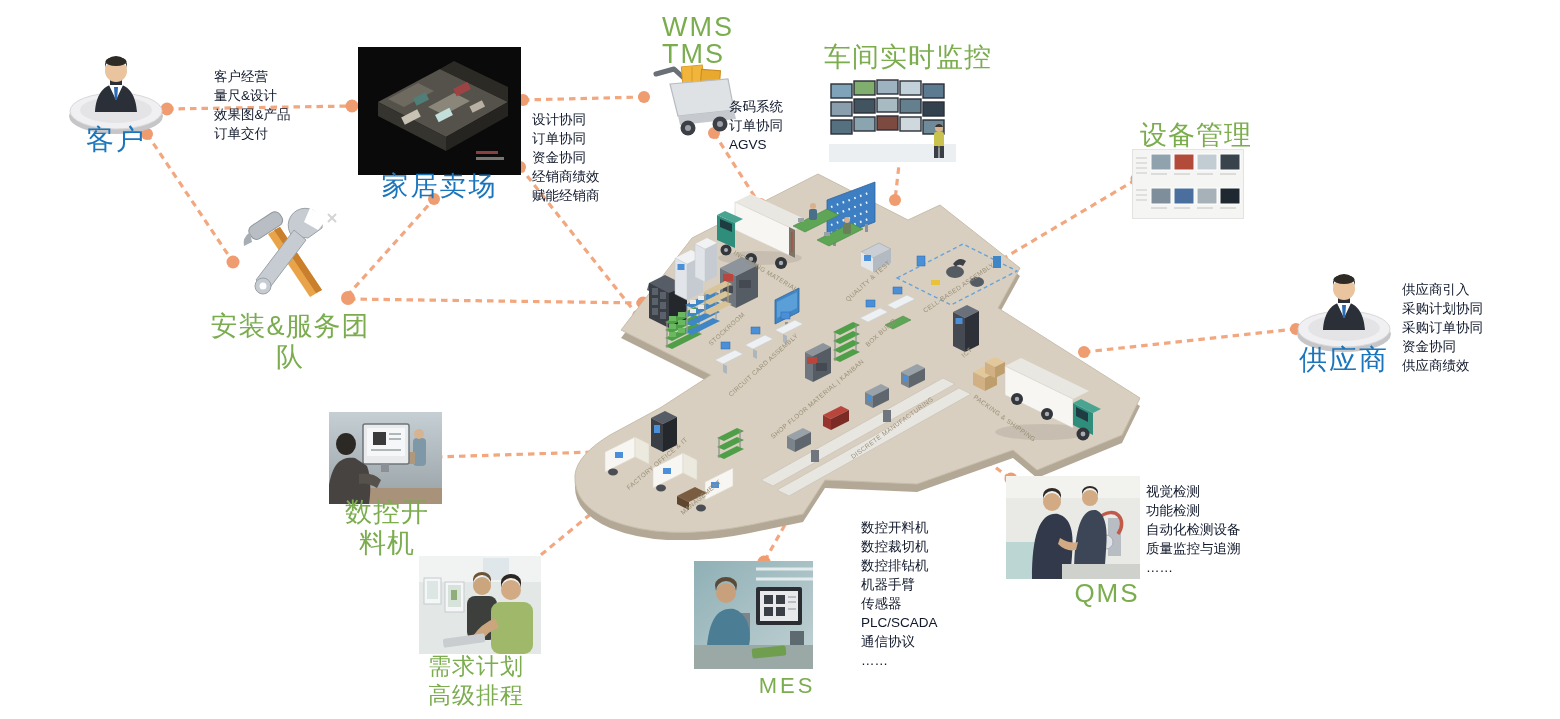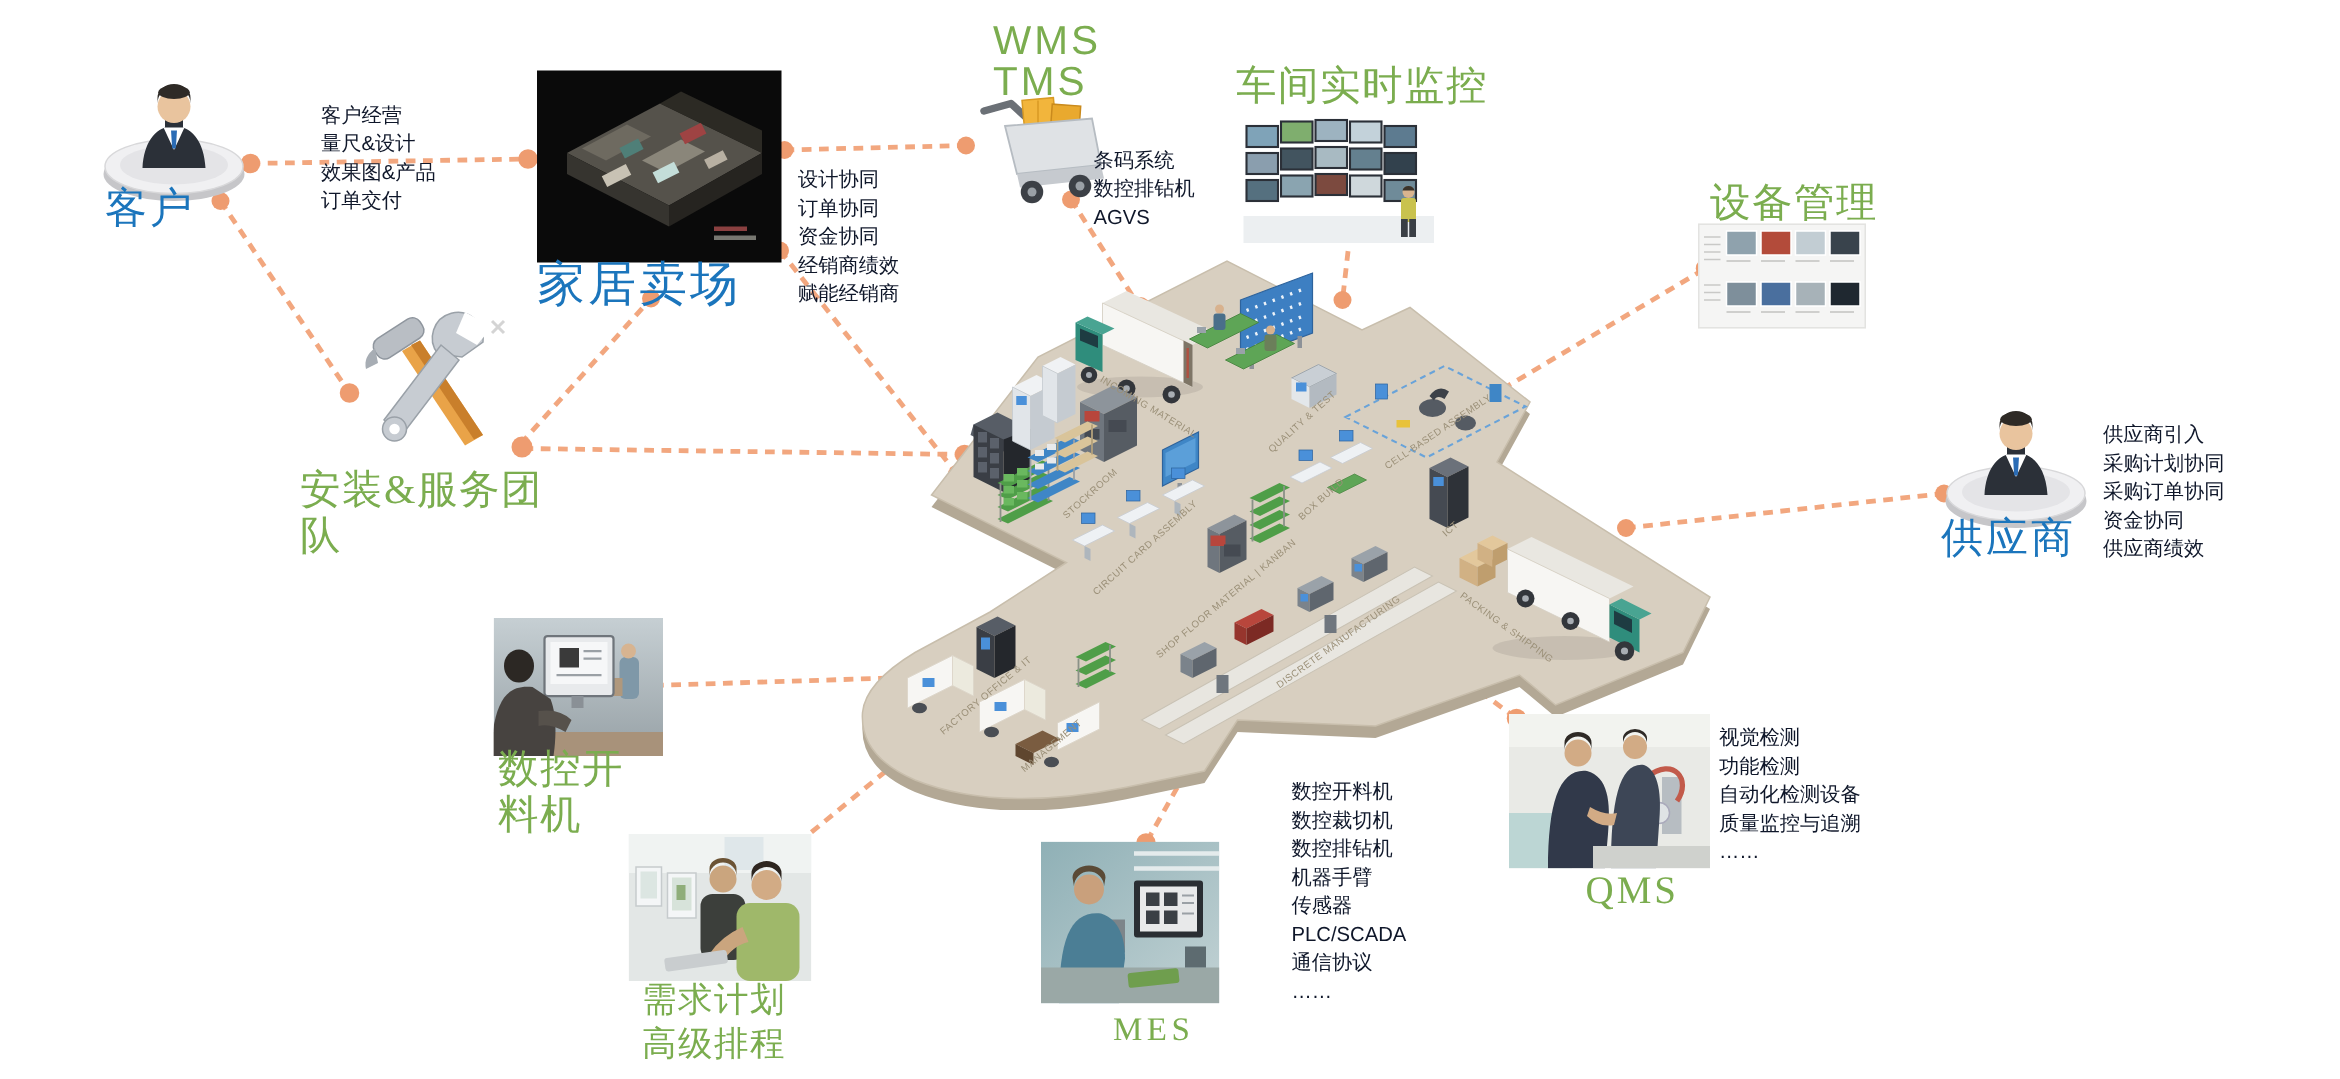--- a/index.html
+++ b/index.html
@@ -4,21 +4,21 @@
 <style>
   html,body{margin:0;padding:0;}
   body{width:1560px;height:719px;position:relative;overflow:hidden;background:#ffffff;
        font-family:"Liberation Sans","DejaVu Sans",sans-serif;}
   .abs{position:absolute;}
   .pre{white-space:pre-line;}
   .lbl{position:absolute;line-height:1.15;}
   .lbl-blue{color:#1b75bc;font-size:28px;letter-spacing:2px;}
   .lbl-green{color:#7bad4f;font-size:27px;letter-spacing:1px;}
   .details{position:absolute;color:#0f172a;font-size:13.5px;line-height:19px;white-space:pre-line;}
-  .center{font-family:Liberation Serif, serif;}
+  .center{text-align:center;}
   svg{display:block;}
   .photo{position:absolute;overflow:hidden;}
 </style>
 </head>
 <body>
 
 <svg class="abs" style="left:0;top:0" width="1560" height="719" viewBox="0 0 1560 719">
   <g stroke="#F2A77F" stroke-width="3.2" stroke-dasharray="6.5 5" fill="none">
     <line x1="167" y1="109" x2="352" y2="106"></line>
     <line x1="147" y1="134" x2="233" y2="262"></line>
@@ -386,21 +386,21 @@
     <rect x="56" y="48" width="14" height="8" fill="#4f7f78" transform="rotate(-27 63 52)"></rect>
     <rect x="96" y="38" width="16" height="8" fill="#9e4343" transform="rotate(-27 104 42)"></rect>
     <rect x="78" y="64" width="16" height="8" fill="#c4ded9" transform="rotate(-27 86 68)"></rect>
     <rect x="44" y="66" width="18" height="8" fill="#c8c2b4" transform="rotate(-27 53 70)"></rect>
     <rect x="112" y="56" width="14" height="7" fill="#b8b0a2" transform="rotate(-27 119 59)"></rect>
     <polygon points="82,22 150,55 150,40 96,14" fill="#3a382f" opacity="0.7"></polygon>
     <rect x="118" y="104" width="22" height="3" fill="#8a4040"></rect>
     <rect x="118" y="110" width="28" height="3" fill="#777770"></rect>
   </svg>
 </div>
-<div class="lbl lbl-blue center" style="left:358px;top:171px;width:163px;font-size:32px">家居卖场</div>
+<div class="lbl lbl-blue center" style="left:358px;top:171px;width:163px;font-size:27px">家居卖场</div>
 <div class="details" style="left:532px;top:110px">设计协同
 订单协同
 资金协同
 经销商绩效
 赋能经销商</div>
 
 <svg class="abs" style="left:232px;top:202px" width="108" height="108" viewBox="0 0 108 108">
   <g>
     <rect x="16" y="16" width="36" height="15" rx="6" fill="#b9bec4" stroke="#8f969e" stroke-width="1" transform="rotate(-33 34 24)"></rect>
     <path d="M18,30 q-8,6 -6,14 l8,-4 Z" fill="#a7adb4"></path>
@@ -429,21 +429,21 @@
   <rect x="53" y="12" width="19" height="15" fill="#e9a92e" stroke="#c98a1d" stroke-width="1" transform="rotate(4 62 19)"></rect>
   <line x1="44" y1="9" x2="44" y2="24" stroke="#d99a23" stroke-width="1"></line>
   <polygon points="22,26 80,21 86,52 30,58" fill="#dfe2e5" stroke="#b6bcc2" stroke-width="1.2"></polygon>
   <polygon points="30,58 86,52 88,61 32,67" fill="#c6cacf"></polygon>
   <circle cx="40" cy="70" r="7.5" fill="#3c4046"></circle>
     <circle cx="40" cy="70" r="3" fill="#9aa0a6"></circle>
   <circle cx="72" cy="66" r="7.5" fill="#3c4046"></circle>
     <circle cx="72" cy="66" r="3" fill="#9aa0a6"></circle>
 </svg>
 <div class="details" style="left:729px;top:97px">条码系统
-数控排钻机
+订单协同
 AGVS</div>
 
 <div class="lbl lbl-green" style="left:824px;top:42px">车间实时监控</div>
 <div class="photo" style="left:827px;top:72px;width:131px;height:92px;background:#ffffff">
   <svg width="131" height="92" viewBox="0 0 131 92">
     <g stroke="#2b3038" stroke-width="1.4">
       <rect x="4" y="12" width="21" height="14" fill="#7fa3b8"></rect>
         <rect x="27" y="9" width="21" height="14" fill="#7fae6e"></rect>
         <rect x="50" y="8" width="21" height="14" fill="#9db3c0"></rect>
         <rect x="73" y="9" width="21" height="14" fill="#c3d2da"></rect>

